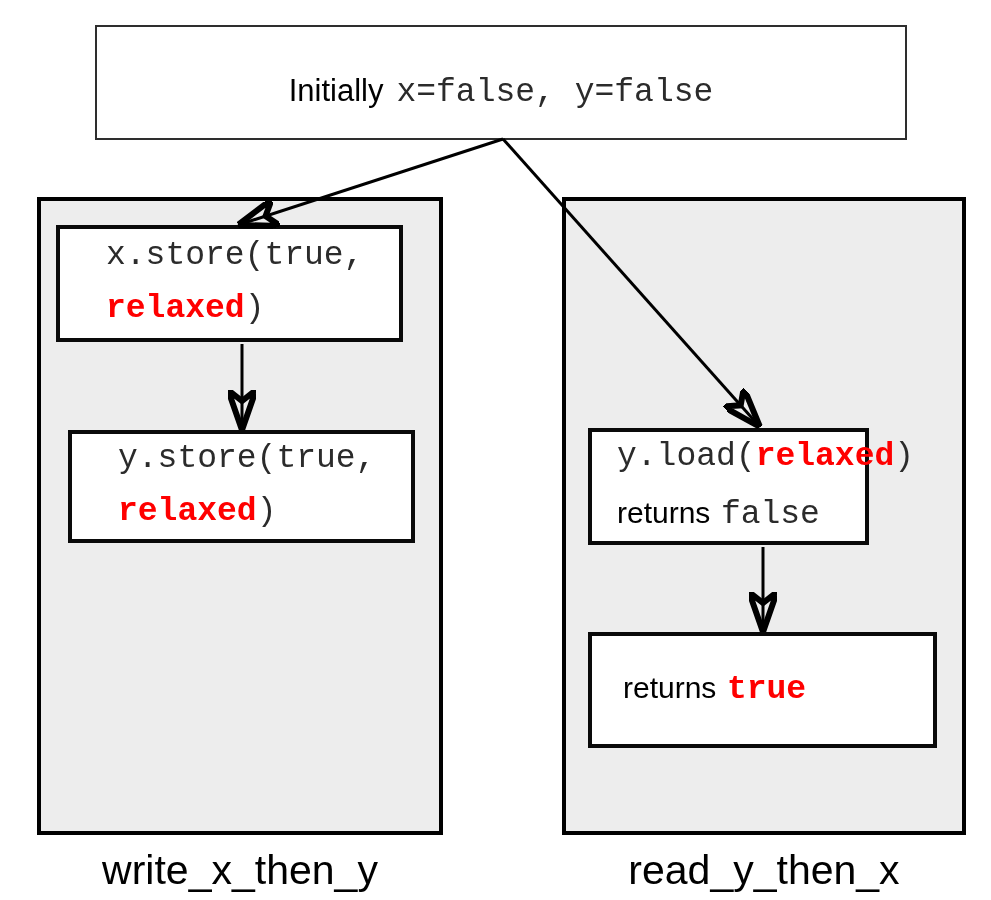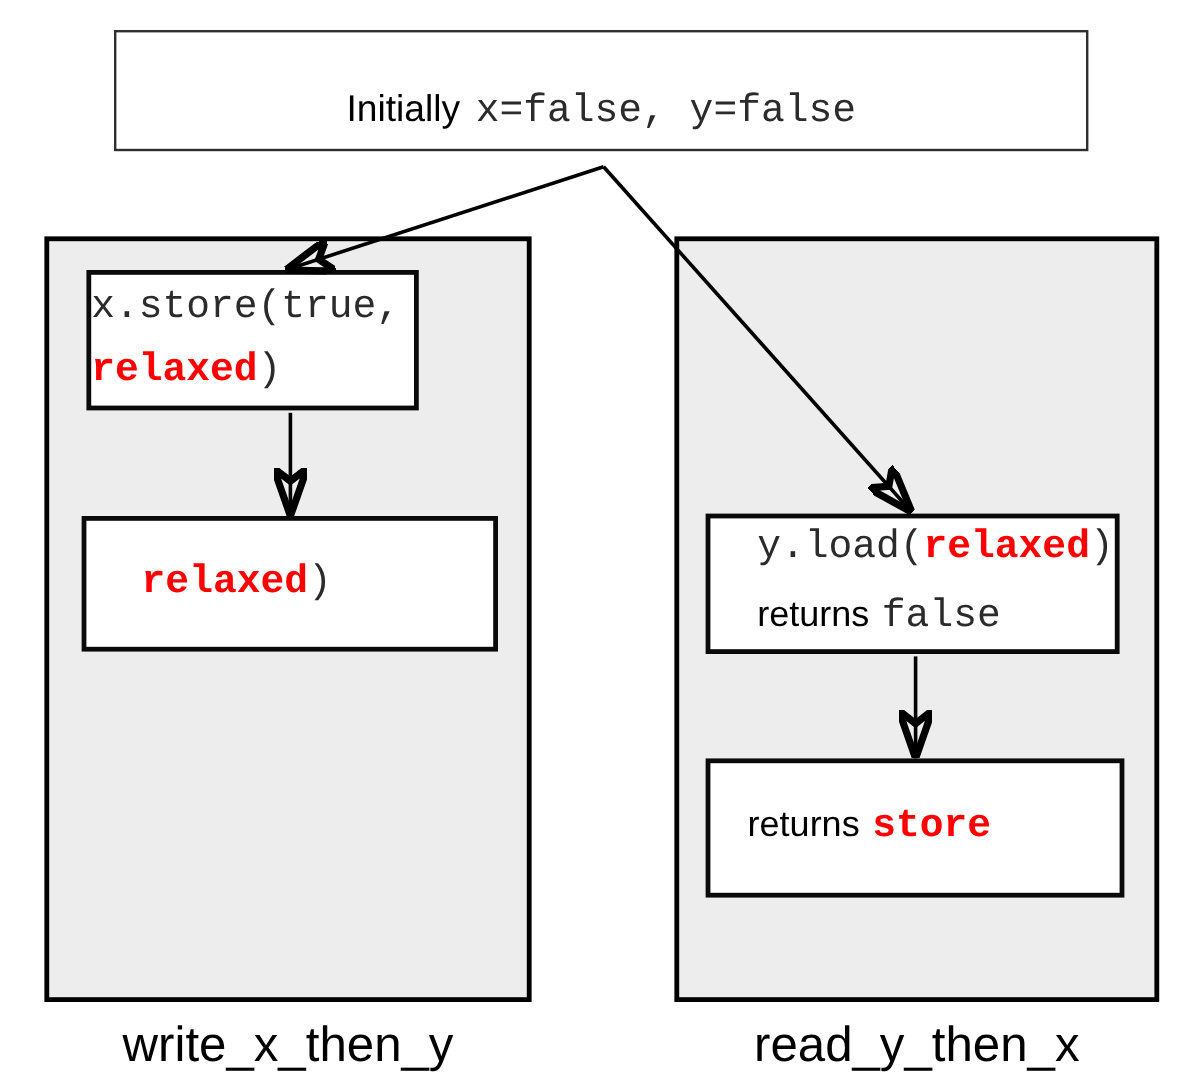--- a/index.html
+++ b/index.html
@@ -11,21 +11,21 @@
   html,body{margin:0;padding:0;background:#ffffff;}
   .stage{
     position:relative;width:991px;height:900px;background:#ffffff;
     font-family:"Liberation Sans",sans-serif;overflow:hidden;
   }
   .sans{font-family:"Liberation Sans",sans-serif;color:var(--ink);}
   .mono{font-family:"Liberation Mono",monospace;color:var(--ink-mono);}
   .mono-red{font-family:"Liberation Mono",monospace;color:var(--red);font-weight:700;text-align:right;}
 
   .init-box{
-    position:absolute;left:95px;top:25px;width:812px;height:101px;
+    position:absolute;left:95px;top:25px;width:812px;height:115px;
     box-sizing:border-box;border:2px solid #2e2e2e;background:#ffffff;
     display:flex;align-items:baseline;justify-content:center;
     padding-top:46px;
   }
   .init-box .sans{font-size:31px;}
   .init-box .mono{font-size:33px;margin-left:13px;}
 
   .panel{
     position:absolute;top:197px;width:406px;height:638px;
     box-sizing:border-box;border:4px solid #000;background:var(--panel);
@@ -34,23 +34,23 @@
   .panel-right{left:562px;width:404px;}
 
   .node{
     position:absolute;box-sizing:border-box;border:4px solid #0a0a0a;background:#ffffff;
     display:flex;flex-direction:column;justify-content:center;
   }
   .node .line{display:block;line-height:53px;white-space:pre;}
   .node .code{font-size:33px;}
   .node .ret{font-size:30px;margin-right:0.35em;}
 
-  .node-l1{left:72px;top:225px;width:277px;height:117px;}
+  .node-l1{left:56px;top:225px;width:347px;height:117px;padding-left:46px;}
   .node-l2{left:68px;top:430px;width:347px;height:113px;padding-left:46px;}
-  .node-r1{left:588px;top:428px;width:345px;height:117px;padding-left:39px;}
+  .node-r1{left:588px;top:428px;width:281px;height:117px;padding-left:25px;}
   .node-r2{left:588px;top:632px;width:349px;height:116px;padding-left:31px;}
 
   .thread-label{
     position:absolute;top:847px;height:40px;
     font-size:41px;color:var(--ink);text-align:center;
   }
   .thread-label.left{left:37px;width:406px;}
   .thread-label.right{left:562px;width:404px;}
 
   svg.edges{position:absolute;left:0;top:0;pointer-events:none;}
@@ -68,30 +68,31 @@
 
   <section class="panel panel-left"></section>
   <section class="panel panel-right"></section>
 
   <div class="node node-l1">
     <span class="line mono code">x.store(true,</span>
     <span class="line"><span class="mono-red code">relaxed</span><span class="mono code">)</span></span>
   </div>
 
   <div class="node node-l2">
+    <span class="line mono code">y.store(true,</span>
     <span class="line"><span class="mono-red code">relaxed</span><span class="mono code">)</span></span>
   </div>
 
   <div class="node node-r1">
     <span class="line"><span class="mono code">y.load(</span><span class="mono-red code">relaxed</span><span class="mono code">)</span></span>
     <span class="line"><span class="sans ret">returns</span><span class="mono code">false</span></span>
   </div>
 
   <div class="node node-r2">
-    <span class="line"><span class="sans ret">returns</span><span class="mono-red code">store</span></span>
+    <span class="line"><span class="sans ret">returns</span><span class="mono-red code">true</span></span>
   </div>
 
   <div class="thread-label left sans">write_x_then_y</div>
   <div class="thread-label right sans">read_y_then_x</div>
 
   <svg class="edges" width="991" height="900" viewBox="0 0 991 900">
     <defs>
       <marker id="barb" markerUnits="userSpaceOnUse" markerWidth="40" markerHeight="28" viewBox="0 0 20 14" refX="20" refY="7" orient="auto">
         <path d="M20,7 L0,14 L5.5,7 L0,0 Z" fill="#000" stroke="none"></path>
       </marker>

